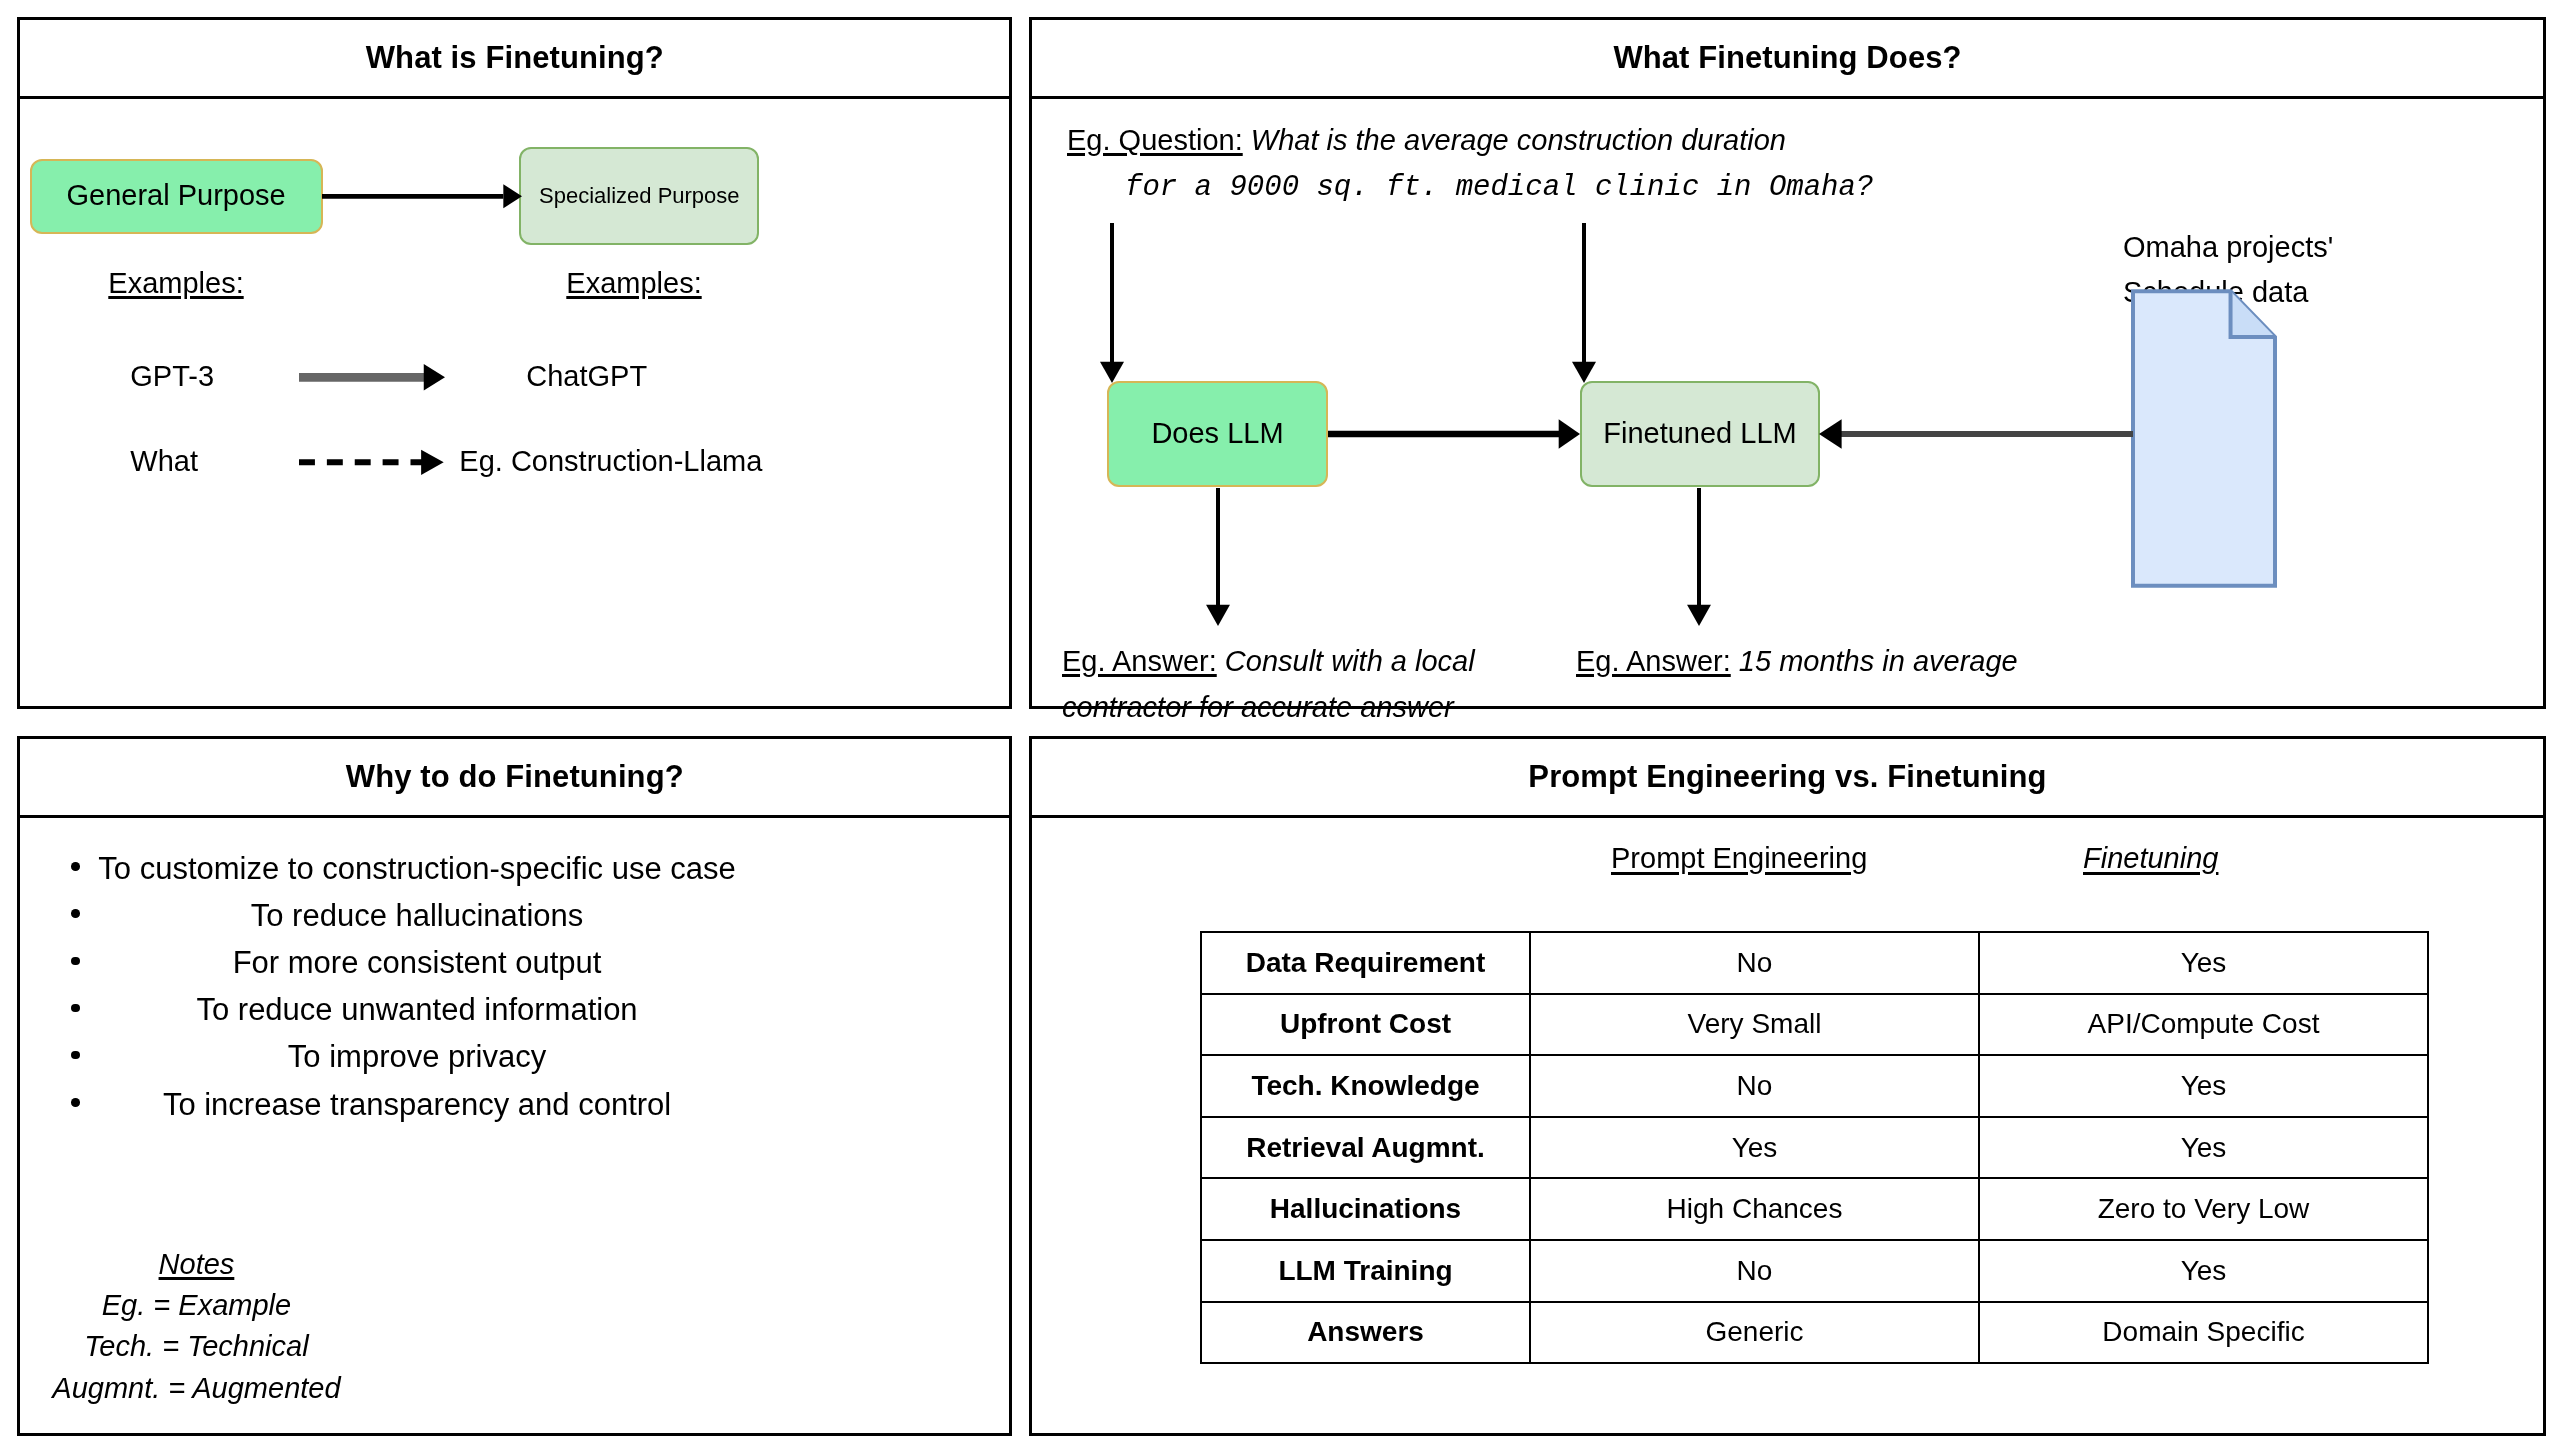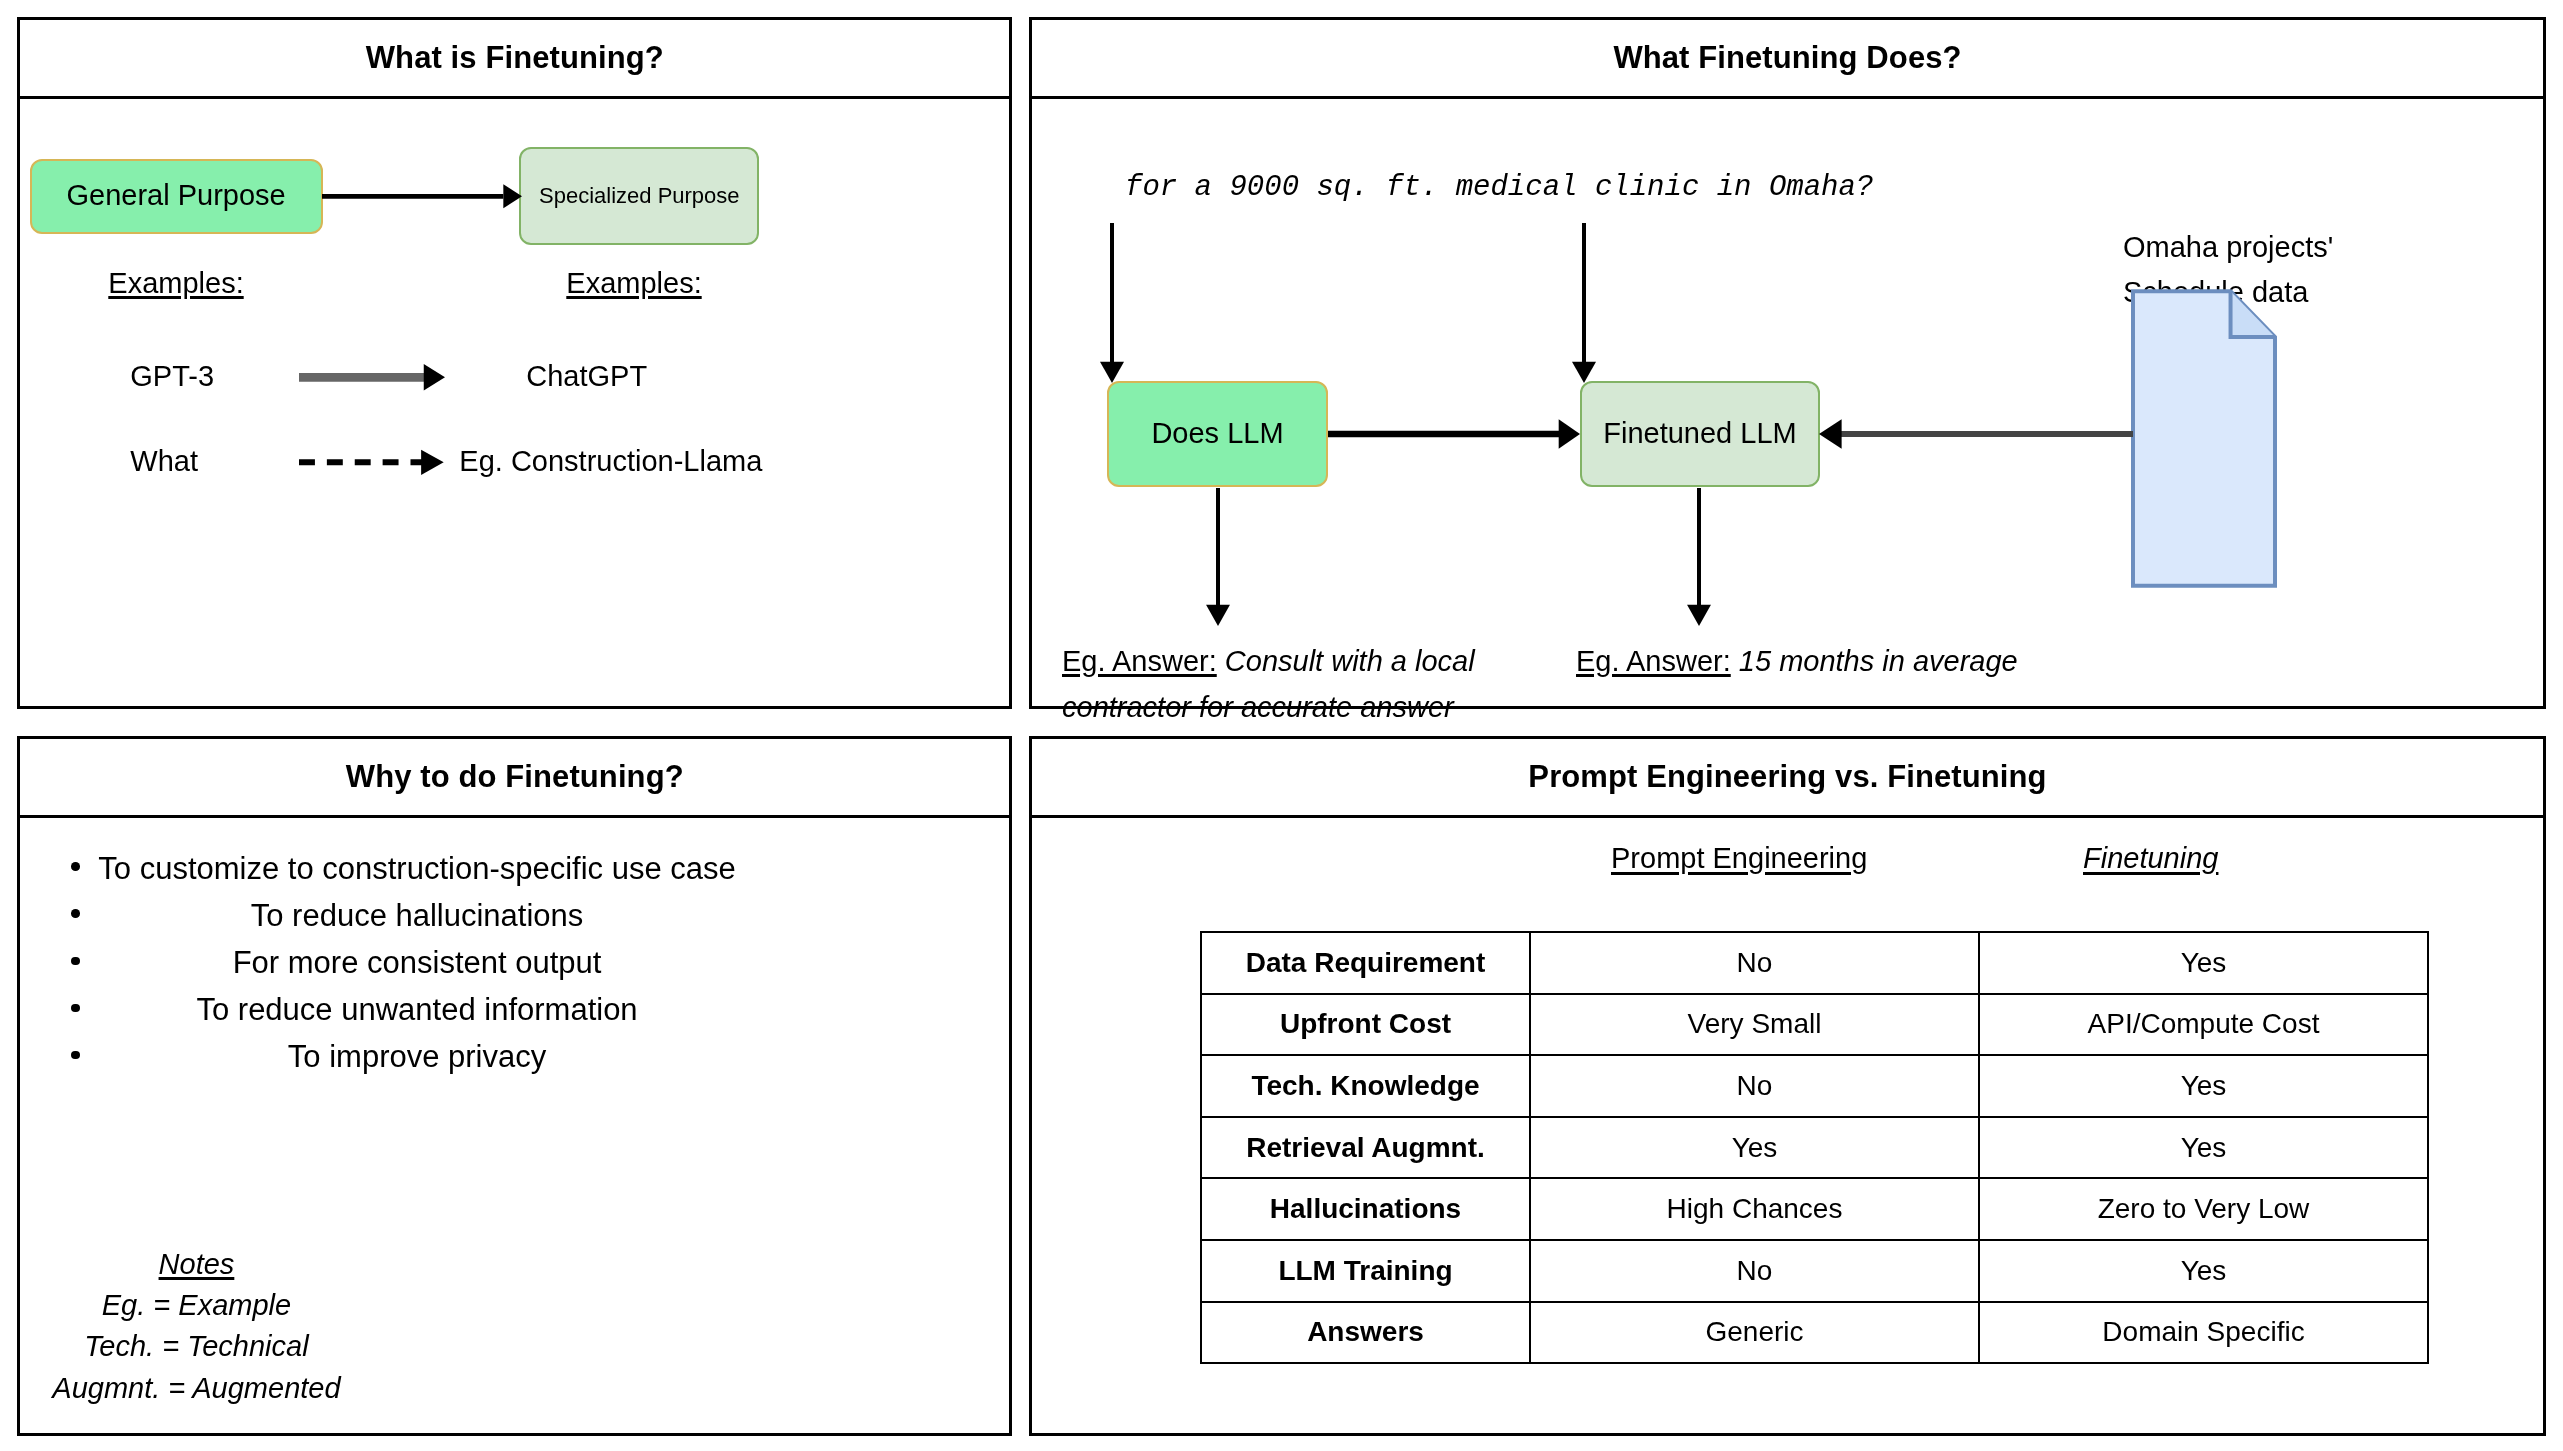--- a/index.html
+++ b/index.html
@@ -108,20 +108,23 @@
       </svg>
       <div class="plain" style="left:439px;top:346px;">Eg. Construction-Llama</div>
 
     </div>
   </div>
 
   <div class="panel" id="panel-what-does">
     <div class="panel-header">What  Finetuning Does?</div>
     <div class="panel-body">
 
+      <div class="plain" style="left:35px;top:25px;">
+        <span class="u">Eg. Question:</span><span> </span><span class="ital">What is the average construction duration</span>
+      </div>
       <div class="plain ital" style="left:93px;top:72px;font-family:Liberation Mono, monospace;">for a 9000 sq. ft. medical clinic in Omaha?</div>
 
       <div class="plain" style="left:1091px;top:132px;">Omaha projects'</div>
       <div class="plain" style="left:1091px;top:177px;">Schedule data</div>
 
       <svg class="docshape" style="left:1099px;top:190px;width:146px;height:299px;" viewBox="0 0 220 450">
         <path d="M3,3 L150,3 L217,72 L217,447 L3,447 Z" fill="#DAE8FC" stroke="#6C8EBF" stroke-width="6" stroke-linejoin="miter"></path>
         <path d="M150,3 L150,72 L217,72" fill="#c9ddf7" stroke="#6C8EBF" stroke-width="6"></path>
       </svg>
 
@@ -171,20 +174,21 @@
   <div class="panel" id="panel-why">
     <div class="panel-header">Why to do Finetuning?</div>
     <div class="panel-body">
 
       <ul class="bullets">
         <li>To customize to construction-specific use case</li>
         <li>To reduce hallucinations</li>
         <li>For more consistent output</li>
         <li>To reduce unwanted information</li>
         <li>To improve privacy</li>
+        <li>To increase transparency and control</li>
       </ul>
 
       <div class="notes">
         <div class="nhead">Notes</div>
         <div>Eg. = Example</div>
         <div>Tech. = Technical</div>
         <div>Augmnt. = Augmented</div>
       </div>
 
     </div>

